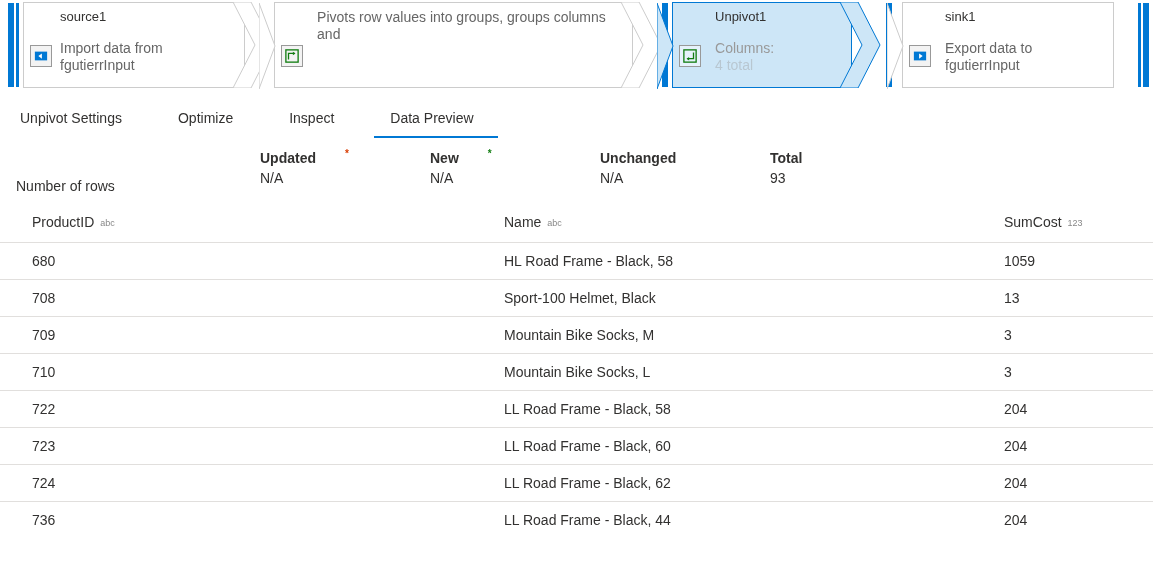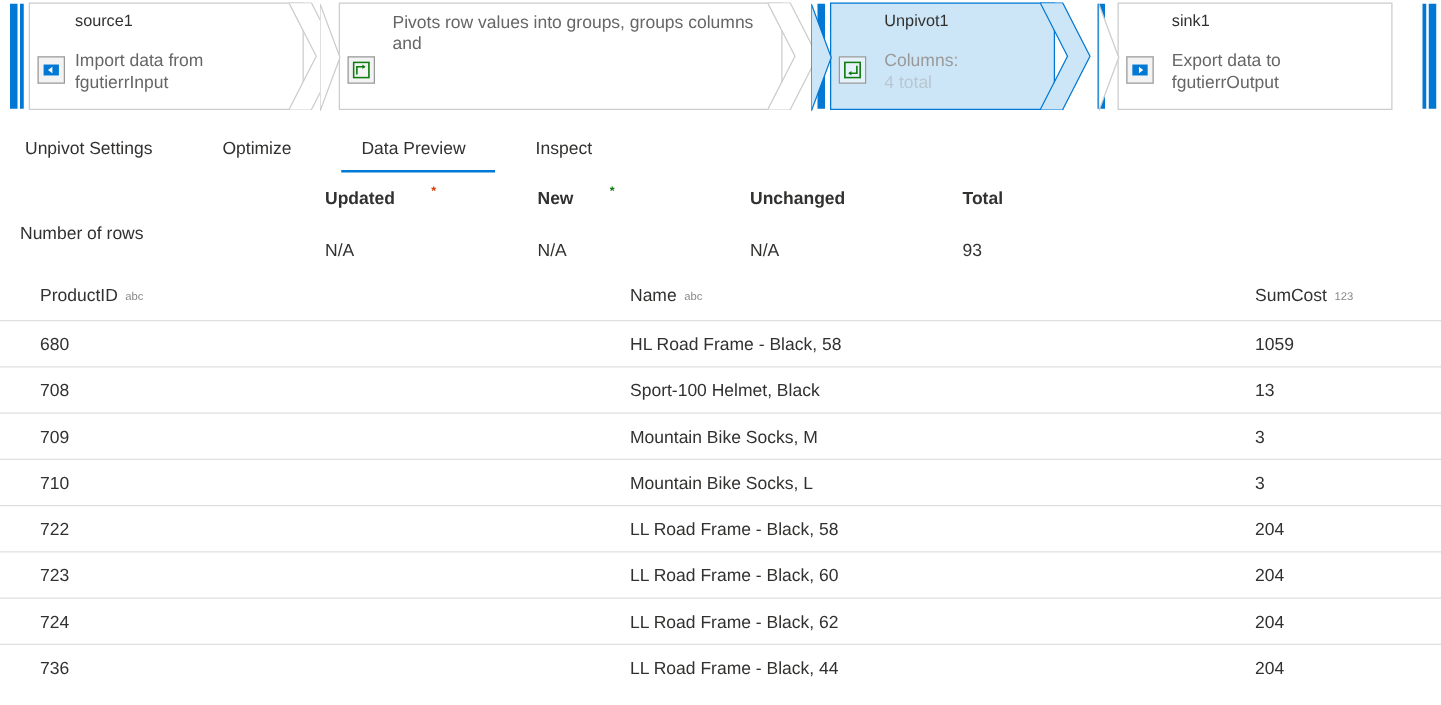--- a/index.html
+++ b/index.html
@@ -32,21 +32,21 @@
   
   .tabs { display: flex; gap: 16px; padding: 0 4px; border-bottom: 0; margin-top: 10px; }
   .tab { padding: 8px 24px 10px 16px; font-size: 14px; color: #323130; cursor: pointer; border-bottom: 2px solid transparent; }
   .tab.active { border-bottom-color: #0078d4; color: #323130; }
   
   
   .stats { display: flex; padding: 12px 0 10px 0; }
   .stats-label { width: 260px; padding-left: 16px; padding-top: 28px; font-size: 14px; color: #323130; }
   .stats-col { width: 170px; }
   .stats-col.wide { width: 160px; }
-  .stats-head { font-weight: 600; font-size: 14px; margin-bottom: 26px; display: flex; align-items: flex-start; gap: 28px; }
+  .stats-head { font-weight: 600; font-size: 14px; margin-bottom: 4px; display: flex; align-items: flex-start; gap: 28px; }
   .stats-head sup { font-size: 10px; margin-left: 1px; position: relative; top: -2px; }
   .sup-orange { color: #d83b01; }
   .sup-green { color: #107c10; }
   .stats-val { font-size: 14px; color: #323130; }
   
   
   .data-table { width: 100%; }
   .data-head { display: flex; padding: 10px 0 12px 0; }
   .data-row { display: flex; padding: 10px 18px 10px 0; border-top: 1px solid #e1dfdd; }
   .c-id { width: 504px; padding-left: 32px; }
@@ -139,35 +139,35 @@
         <svg class="tail-in" viewBox="0 0 18 86">
             <path d="M0 0 L0 86 L16 43 Z" fill="#fff" stroke="#ccc"></path>
           </svg>
         <div class="node-icon">
           <svg class="icon-inner" viewBox="0 0 16 16">
               <rect x="1" y="3" width="14" height="10" fill="#0078d4"></rect>
               <path d="M11 8 L7 5 L7 11 Z" fill="#fff"></path>
             </svg>
         </div>
         <div class="node-title">sink1</div>
-        <div class="node-desc">Export data to fgutierrOutput</div>
+        <div class="node-desc">Export data to fgutierrInput</div>
       </div>
       <div class="handle-group" style="margin-left:6px;">
         <div class="node-handle thin"></div>
         <div class="node-handle" style="margin-left:2px;"></div>
       </div>
     </div>
   </div>
 </div>
 
 <div class="tabs">
   <div class="tab">Unpivot Settings</div>
   <div class="tab">Optimize</div>
+  <div class="tab">Inspect</div>
   <div class="tab active">Data Preview</div>
-  <div class="tab">Inspect</div>
 </div>
 
 <div class="stats">
   <div class="stats-label">Number of rows</div>
   <div class="stats-col">
     <div class="stats-head">
         <span>Updated</span>
         <sup class="sup-orange">*</sup>
       </div>
     <div class="stats-val">N/A</div>

